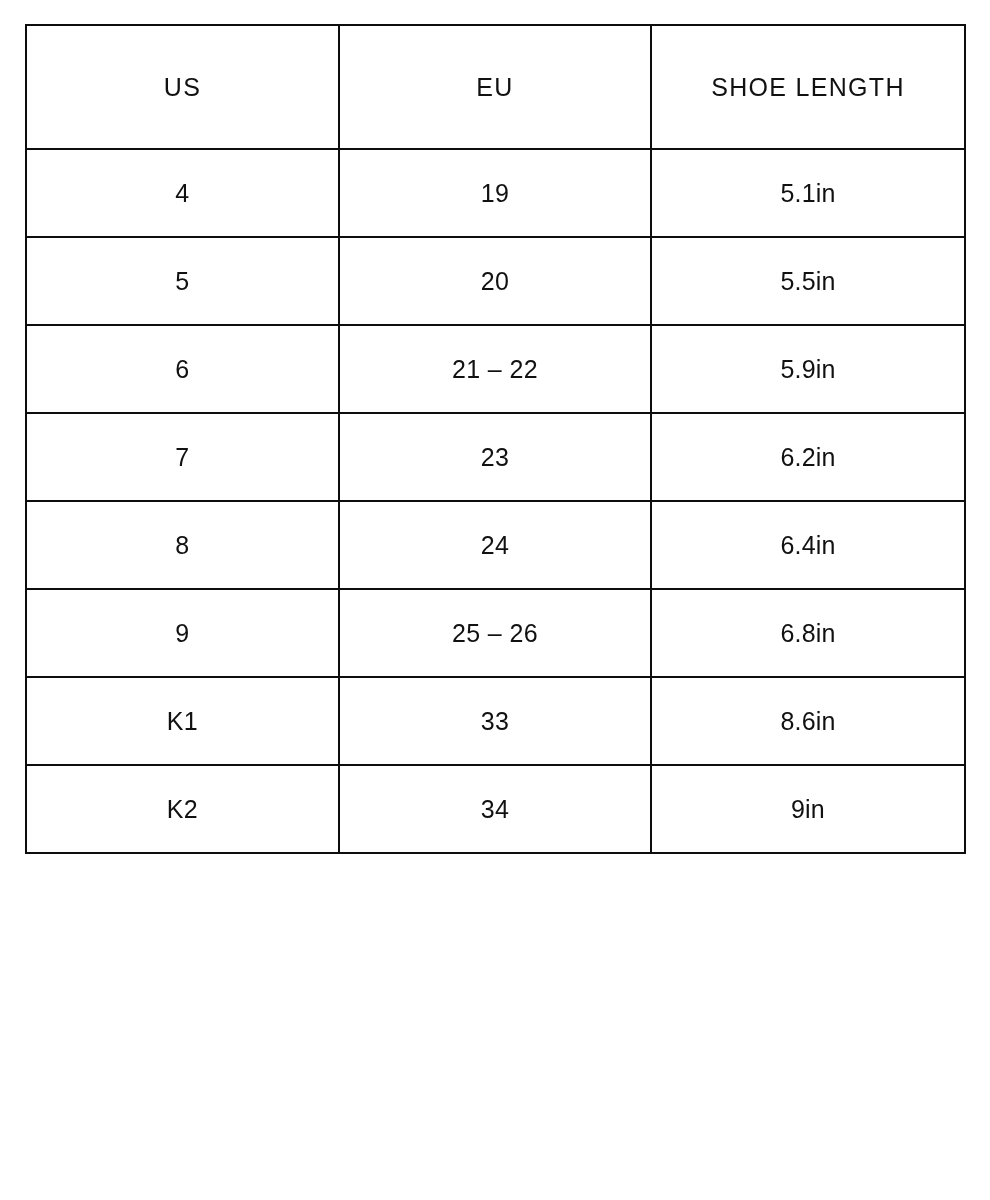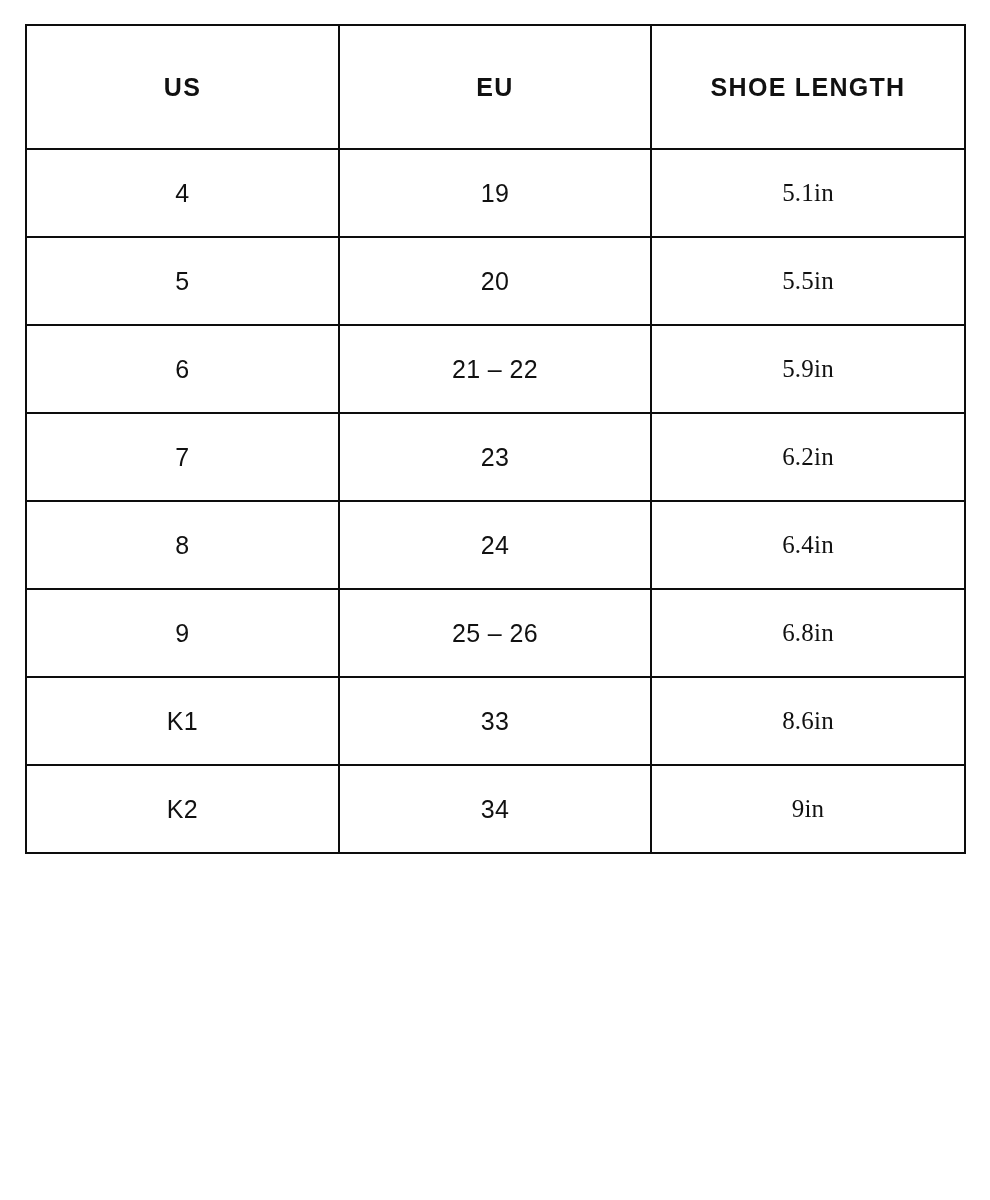--- a/index.html
+++ b/index.html
@@ -42,36 +42,35 @@
     border: 2px solid #0d0d0d;
     text-align: center;
     vertical-align: middle;
     padding: 0;
     background: #ffffff;
   }
 
   .size-table thead th {
     height: 122px;
     font-size: 25px;
-    font-weight: 700;
+    font-weight: 400;
     letter-spacing: 1.3px;
     color: #111111;
   }
 
   .size-table tbody td {
     height: 86px;
     font-size: 25px;
     font-weight: 400;
     letter-spacing: 0.4px;
     color: #111111;
   }
 
   .size-table tbody td.cell-length {
     letter-spacing: 0.2px;
-    font-family: Liberation Serif, serif;
   }
 </style>
 </head>
 <body>
 
 <div class="page">
   <table class="size-table">
     <colgroup>
       <col class="col-us">
       <col class="col-eu">

